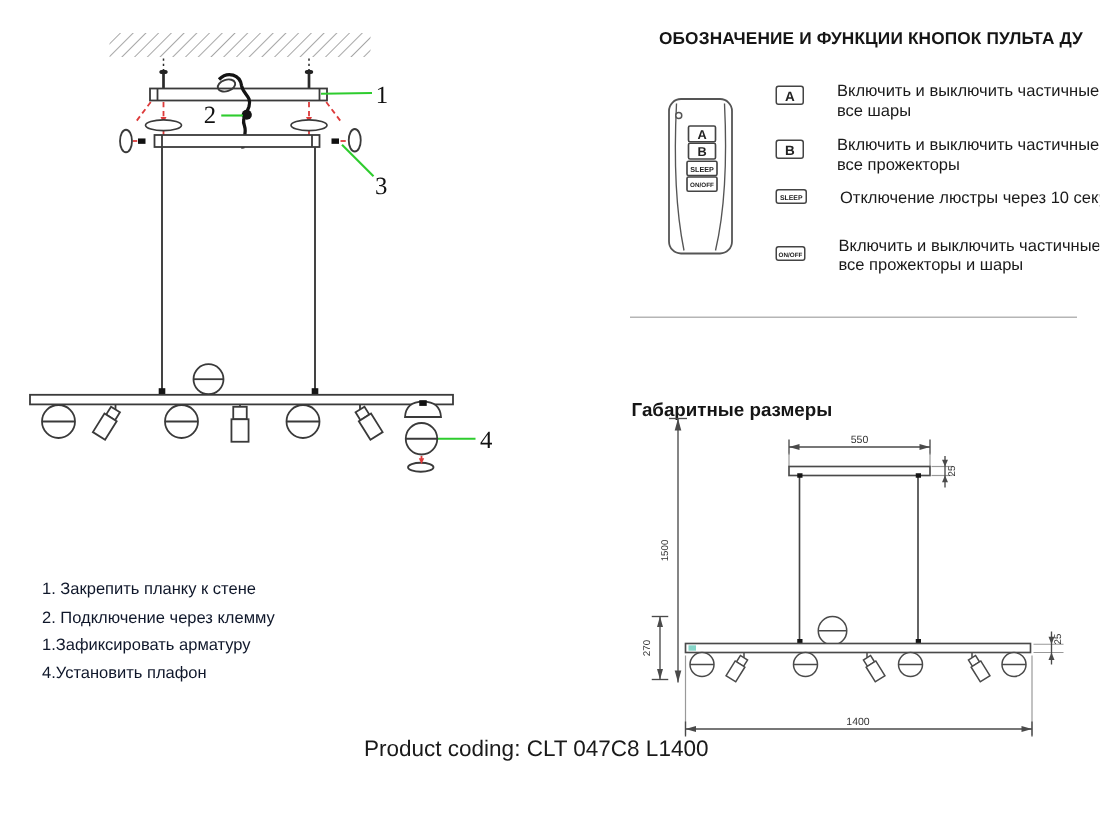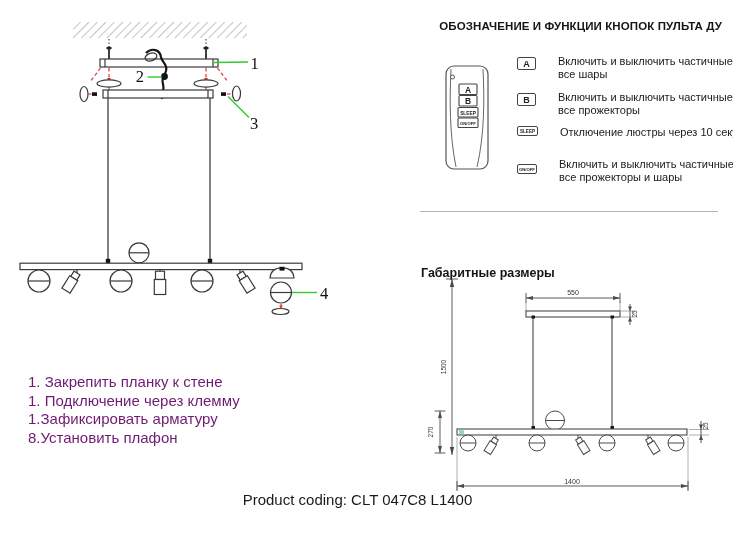--- a/index.html
+++ b/index.html
@@ -19,21 +19,21 @@
 
   .legend-row{position:absolute;left:517px;display:flex;align-items:flex-start;}
   .kbox{box-sizing:border-box;display:flex;align-items:center;justify-content:center;
         border:1.2px solid #444;border-radius:2px;background:#fff;color:#222;font-weight:bold;flex:none;}
   .kbox-ab{width:19px;height:13px;font-size:9px;margin-top:2px;}
   .kbox-sleep{width:21px;height:10px;font-size:4.6px;}
   .kbox-onoff{width:20px;height:10px;font-size:4.2px;margin-top:6px;}
   .kdesc{margin-left:22px;font-size:11px;line-height:13px;color:#1a1a1a;}
   .kdesc span{display:block;white-space:nowrap;}
 
-  .steps{position:absolute;left:28px;top:373px;font-size:15px;line-height:18.5px;color:#701a75;}
+  .steps{position:absolute;left:28px;top:384px;font-size:11px;line-height:18.5px;color:#0f172a;}
   .footer{position:absolute;left:0;top:491px;width:715px;text-align:center;font-size:15px;color:#1a1a1a;}
 </style>
 </head>
 <body>
 
 <div class="page">
 
   <svg style="left:0;top:0;" width="370" height="360" viewBox="0 0 370 360">
     <defs>
       <pattern id="hatch" width="6" height="6" patternUnits="userSpaceOnUse" patternTransform="rotate(45)">
@@ -148,23 +148,23 @@
       <line x1="270.5" y1="292.5" x2="291.5" y2="292.5"></line>
       <ellipse cx="280.5" cy="311.5" rx="8.5" ry="3"></ellipse>
     </g>
     <rect x="279.5" y="266.8" width="5" height="3.8" fill="#111"></rect>
     <line x1="281" y1="304" x2="281" y2="307" stroke="#dd3a3a" stroke-width="1.2" stroke-dasharray="3,2"></line>
     <polygon points="281,309.5 279.2,305.5 282.8,305.5" fill="#dd3a3a"></polygon>
   </svg>
 
   <div class="steps">
     <div>1. Закрепить планку к стене</div>
-    <div>1. Подключение через клемму</div>
+    <div>2. Подключение через клемму</div>
     <div>1.Зафиксировать арматуру</div>
-    <div>8.Установить плафон</div>
+    <div>4.Установить плафон</div>
   </div>
 
   <div class="right-title">ОБОЗНАЧЕНИЕ И ФУНКЦИИ КНОПОК ПУЛЬТА ДУ</div>
 
   <svg style="left:444px;top:60px;" width="48" height="118" viewBox="0 0 48 118">
     <rect x="2" y="6" width="42" height="103" rx="8" fill="#fff" stroke="#555" stroke-width="1.2"></rect>
     <path d="M7,9 C5.5,40 5.5,75 12,107" fill="none" stroke="#555" stroke-width="0.9"></path>
     <path d="M39,9 C40.5,40 40.5,75 33,107" fill="none" stroke="#555" stroke-width="0.9"></path>
     <circle cx="8.5" cy="17" r="2" fill="#fff" stroke="#555" stroke-width="1"></circle>
     <g fill="#fff" stroke="#444" stroke-width="1.1">

